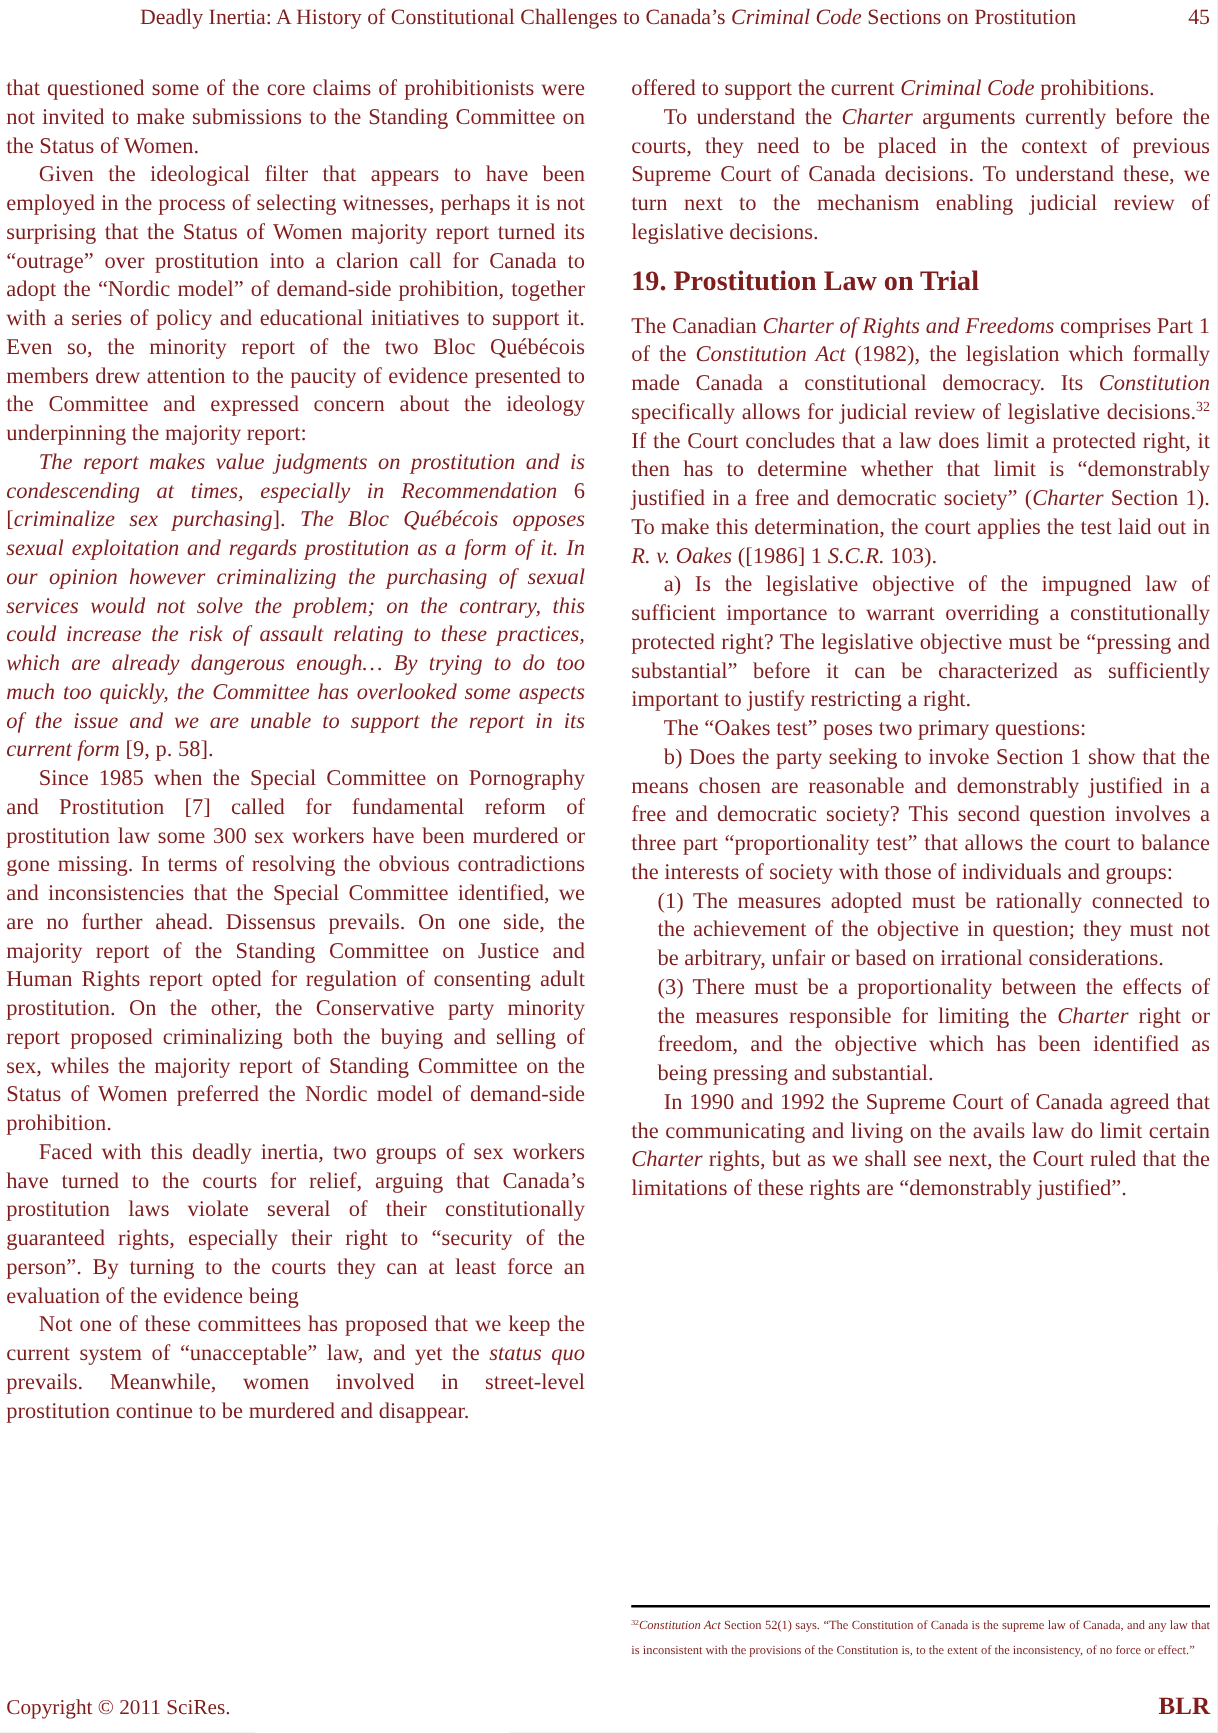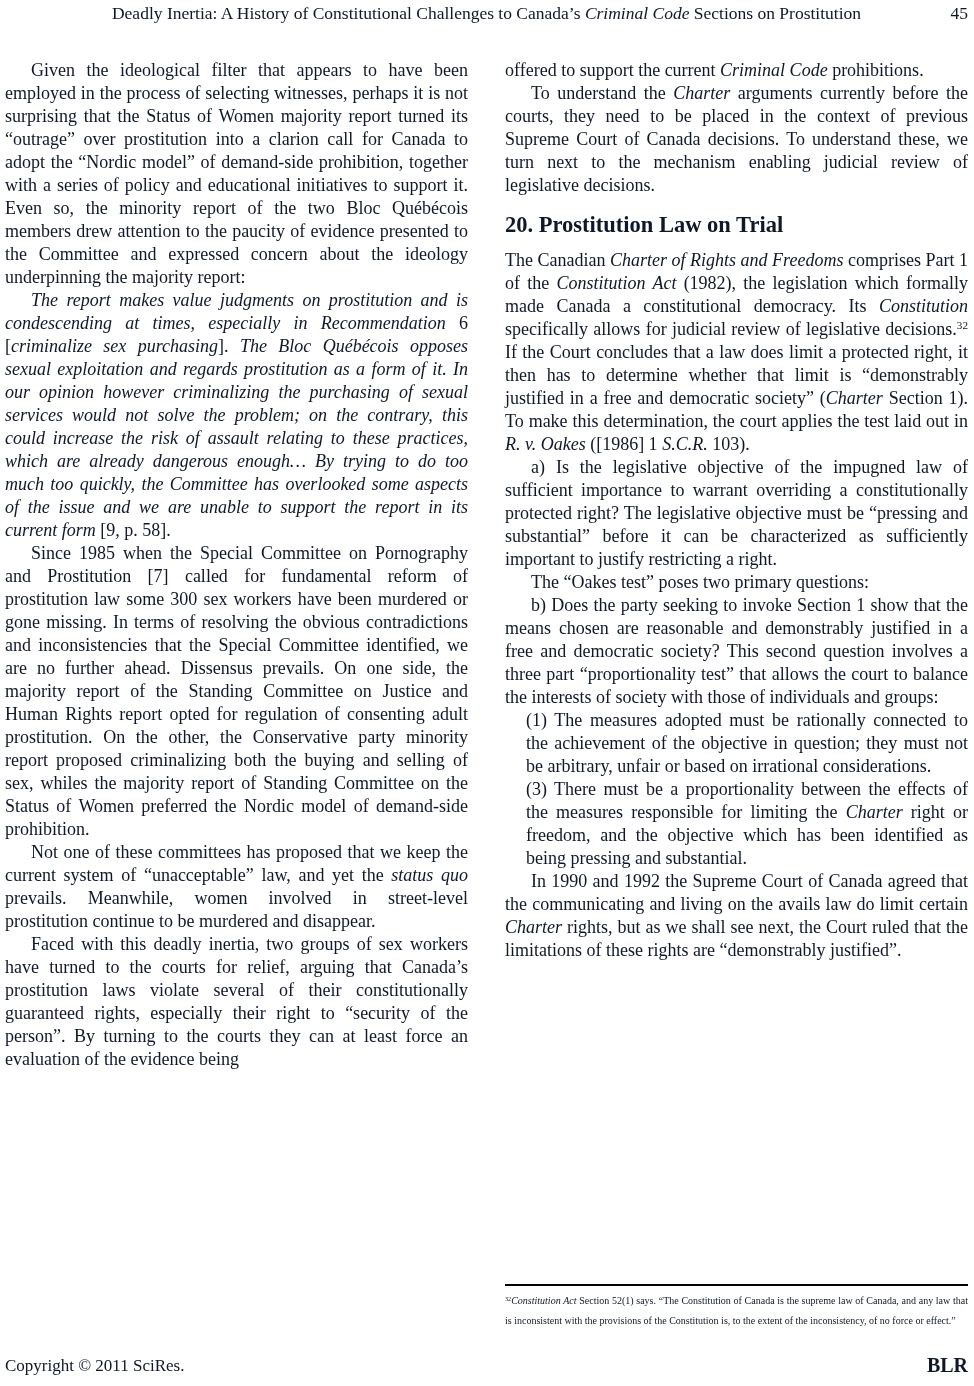--- a/index.html
+++ b/index.html
@@ -2,21 +2,21 @@
 <html lang="en"><head>
 <meta charset="utf-8">
 <style>
   html, body { margin: 0; padding: 0; background: #e8e8e8; }
   .page {
     position: relative;
     width: 974px;
     height: 1386px;
     margin: 0 auto;
     background: #ffffff;
-    color: #0f172a;
+    color: #7f1d1d;
     font-family: "Liberation Serif", "DejaVu Serif", serif;
     overflow: hidden;
   }
   
   .page-header {
     position: absolute;
     top: 3px;
     left: 5px;
     right: 6px;
     height: 24px;
@@ -107,30 +107,31 @@
 
 <div class="page">
 
   <header class="page-header">
     <div class="running-title"><span>Deadly Inertia: A History of Constitutional Challenges to Canada’s </span><i>Criminal Code</i><span> Sections on Prostitution</span></div>
     <div class="page-number">45</div>
   </header>
 
   <main class="columns">
     <section class="col" id="col-left">
+        <p class="body"><span>that questioned some of the core claims of prohibitionists were not invited to make submissions to the Standing Committee on the Status of Women.</span></p>
         <p class="body indent"><span>Given the ideological filter that appears to have been employed in the process of selecting witnesses, perhaps it is not surprising that the Status of Women majority report turned its “outrage” over prostitution into a clarion call for Canada to adopt the “Nordic model” of demand-side prohibition, together with a series of policy and educational initiatives to support it. Even so, the minority report of the two Bloc Québécois members drew attention to the paucity of evidence presented to the Committee and expressed concern about the ideology underpinning the majority report:</span></p>
         <p class="quote indent"><i>The report makes value judgments on prostitution and is condescending at times, especially in Recommendation </i><span>6 [</span><i>criminalize sex purchasing</i><span>]. </span><i>The Bloc Québécois opposes sexual exploitation and regards prostitution as a form of it. In our opinion however criminalizing the purchasing of sexual services would not solve the problem; on the contrary, this could increase the risk of assault relating to these practices, which are already dangerous enough… By trying to do too much too quickly, the Committee has overlooked some aspects of the issue and we are unable to support the report in its current form </i><span>[9, p. 58].</span></p>
         <p class="body indent"><span>Since 1985 when the Special Committee on Pornography and Prostitution [7] called for fundamental reform of prostitution law some 300 sex workers have been murdered or gone missing. In terms of resolving the obvious contradictions and inconsistencies that the Special Committee identified, we are no further ahead. Dissensus prevails. On one side, the majority report of the Standing Committee on Justice and Human Rights report opted for regulation of consenting adult prostitution. On the other, the Conservative party minority report proposed criminalizing both the buying and selling of sex, whiles the majority report of Standing Committee on the Status of Women preferred the Nordic model of demand-side prohibition.</span></p>
+        <p class="body indent"><span>Faced with this deadly inertia, two groups of sex workers have turned to the courts for relief, arguing that Canada’s prostitution laws violate several of their constitutionally guaranteed rights, especially their right to “security of the person”. By turning to the courts they can at least force an evaluation of the evidence being</span></p>
         <p class="body indent"><span>Not one of these committees has proposed that we keep the current system of “unacceptable” law, and yet the </span><i>status quo</i><span> prevails. Meanwhile, women involved in street-level prostitution continue to be murdered and disappear.</span></p>
-        <p class="body indent"><span>Faced with this deadly inertia, two groups of sex workers have turned to the courts for relief, arguing that Canada’s prostitution laws violate several of their constitutionally guaranteed rights, especially their right to “security of the person”. By turning to the courts they can at least force an evaluation of the evidence being</span></p>
       </section>
     <section class="col" id="col-right">
         <p class="body"><span>offered to support the current </span><i>Criminal Code</i><span> prohibitions.</span></p>
         <p class="body indent"><span>To understand the </span><i>Charter</i><span> arguments currently before the courts, they need to be placed in the context of previous Supreme Court of Canada decisions. To understand these, we turn next to the mechanism enabling judicial review of legislative decisions.</span></p>
-        <h2 class="heading"><span>20. Prostitution Law on Trial</span></h2>
+        <h2 class="heading"><span>19. Prostitution Law on Trial</span></h2>
         <p class="body"><span>The Canadian </span><i>Charter of Rights and Freedoms</i><span> comprises Part 1 of the </span><i>Constitution Act</i><span> (1982), the legislation which formally made Canada a constitutional democracy. Its </span><i>Constitution</i><span> specifically allows for judicial review of legislative decisions.</span><sup>32</sup><span> If the Court concludes that a law does limit a protected right, it then has to determine whether that limit is “demonstrably justified in a free and democratic society” (</span><i>Charter</i><span> Section 1). To make this determination, the court applies the test laid out in </span><i>R. v. Oakes</i><span> ([1986] 1 </span><i>S.C.R.</i><span> 103).</span></p>
         <p class="body indent"><span>a) Is the legislative objective of the impugned law of sufficient importance to warrant overriding a constitutionally protected right? The legislative objective must be “pressing and substantial” before it can be characterized as sufficiently important to justify restricting a right.</span></p>
         <p class="body indent"><span>The “Oakes test” poses two primary questions:</span></p>
         <p class="body indent"><span>b) Does the party seeking to invoke Section 1 show that the means chosen are reasonable and demonstrably justified in a free and democratic society? This second question involves a three part “proportionality test” that allows the court to balance the interests of society with those of individuals and groups:</span></p>
         <p class="list"><span>(1) The measures adopted must be rationally connected to the achievement of the objective in question; they must not be arbitrary, unfair or based on irrational considerations.</span></p>
         <p class="list"><span>(3) There must be a proportionality between the effects of the measures responsible for limiting the </span><i>Charter</i><span> right or freedom, and the objective which has been identified as being pressing and substantial.</span></p>
         <p class="body indent"><span>In 1990 and 1992 the Supreme Court of Canada agreed that the communicating and living on the avails law do limit certain </span><i>Charter</i><span> rights, but as we shall see next, the Court ruled that the limitations of these rights are “demonstrably justified”.</span></p>
         <hr class="rule">
         <p class="footnote"><sup>32</sup><i>Constitution Act</i><span> Section 52(1) says. “The Constitution of Canada is the supreme law of Canada, and any law that is inconsistent with the provisions of the Constitution is, to the extent of the inconsistency, of no force or effect.”</span></p>
       </section>

